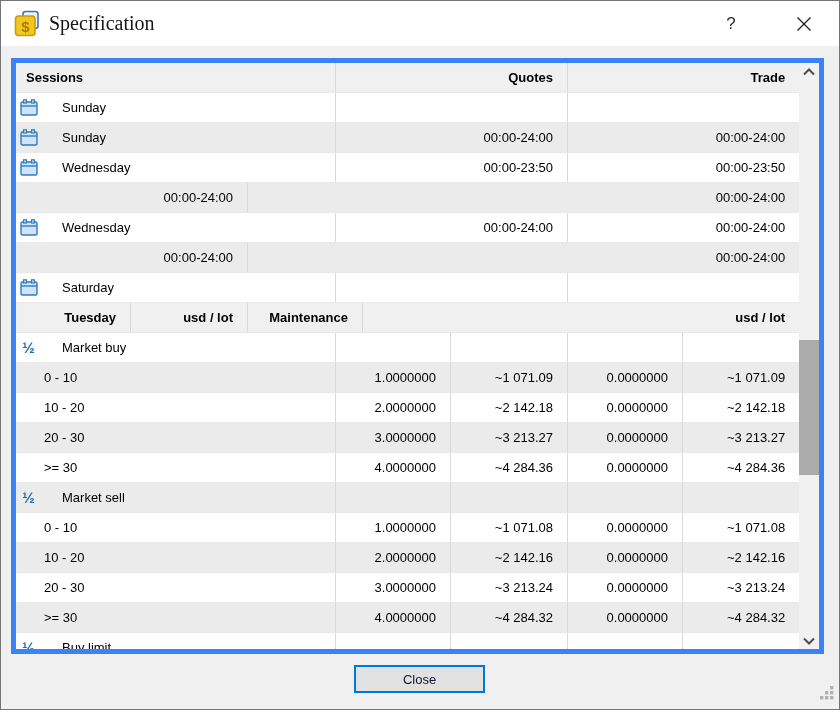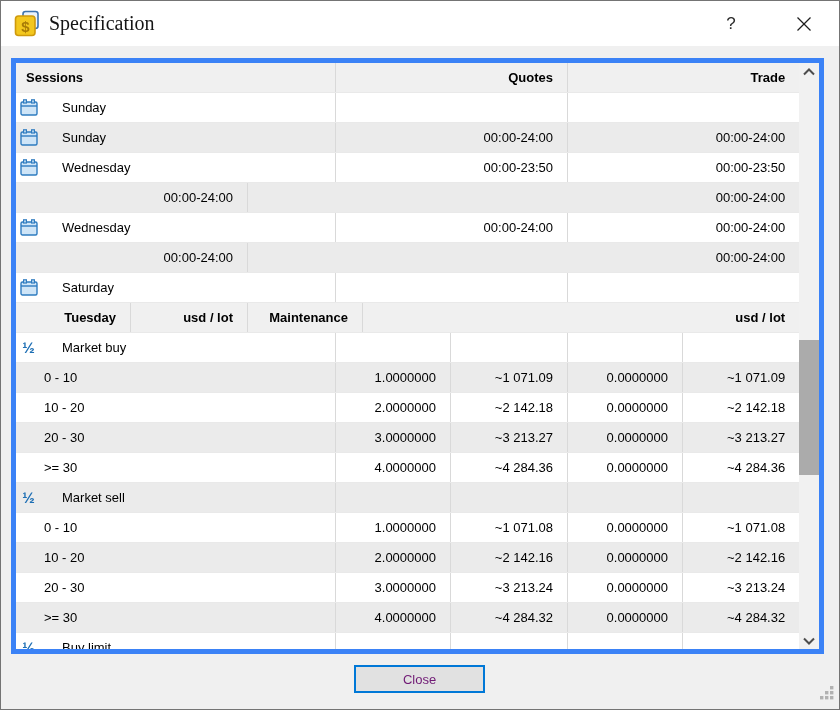--- a/index.html
+++ b/index.html
@@ -42,21 +42,21 @@
   
   .scrollbar{width:20px;position:relative;background:#f1f1f1;}
   .sb-btn{position:absolute;left:0;width:100%;height:17px;display:flex;align-items:center;justify-content:center;background:#f1f1f1;}
   .sb-up{top:0;}
   .sb-down{bottom:0;}
   .sb-thumb{position:absolute;left:0;width:100%;top:277px;height:135px;background:#ababab;}
   
   .close-btn{
     position:absolute;left:353px;top:664px;width:131px;height:28px;
     background:#e1e1e1;border:2px solid #0078d7;box-sizing:border-box;
-    font-family:"Liberation Sans",sans-serif;font-size:13px;color:#701a75;
+    font-family:"Liberation Sans",sans-serif;font-size:13px;color:#0f172a;
     display:flex;align-items:center;justify-content:center;padding:0;
   }
   .grip{position:absolute;right:5px;bottom:5px;}
 </style>
 </head>
 <body>
 
 <div class="window">
 
   <div class="titlebar">

